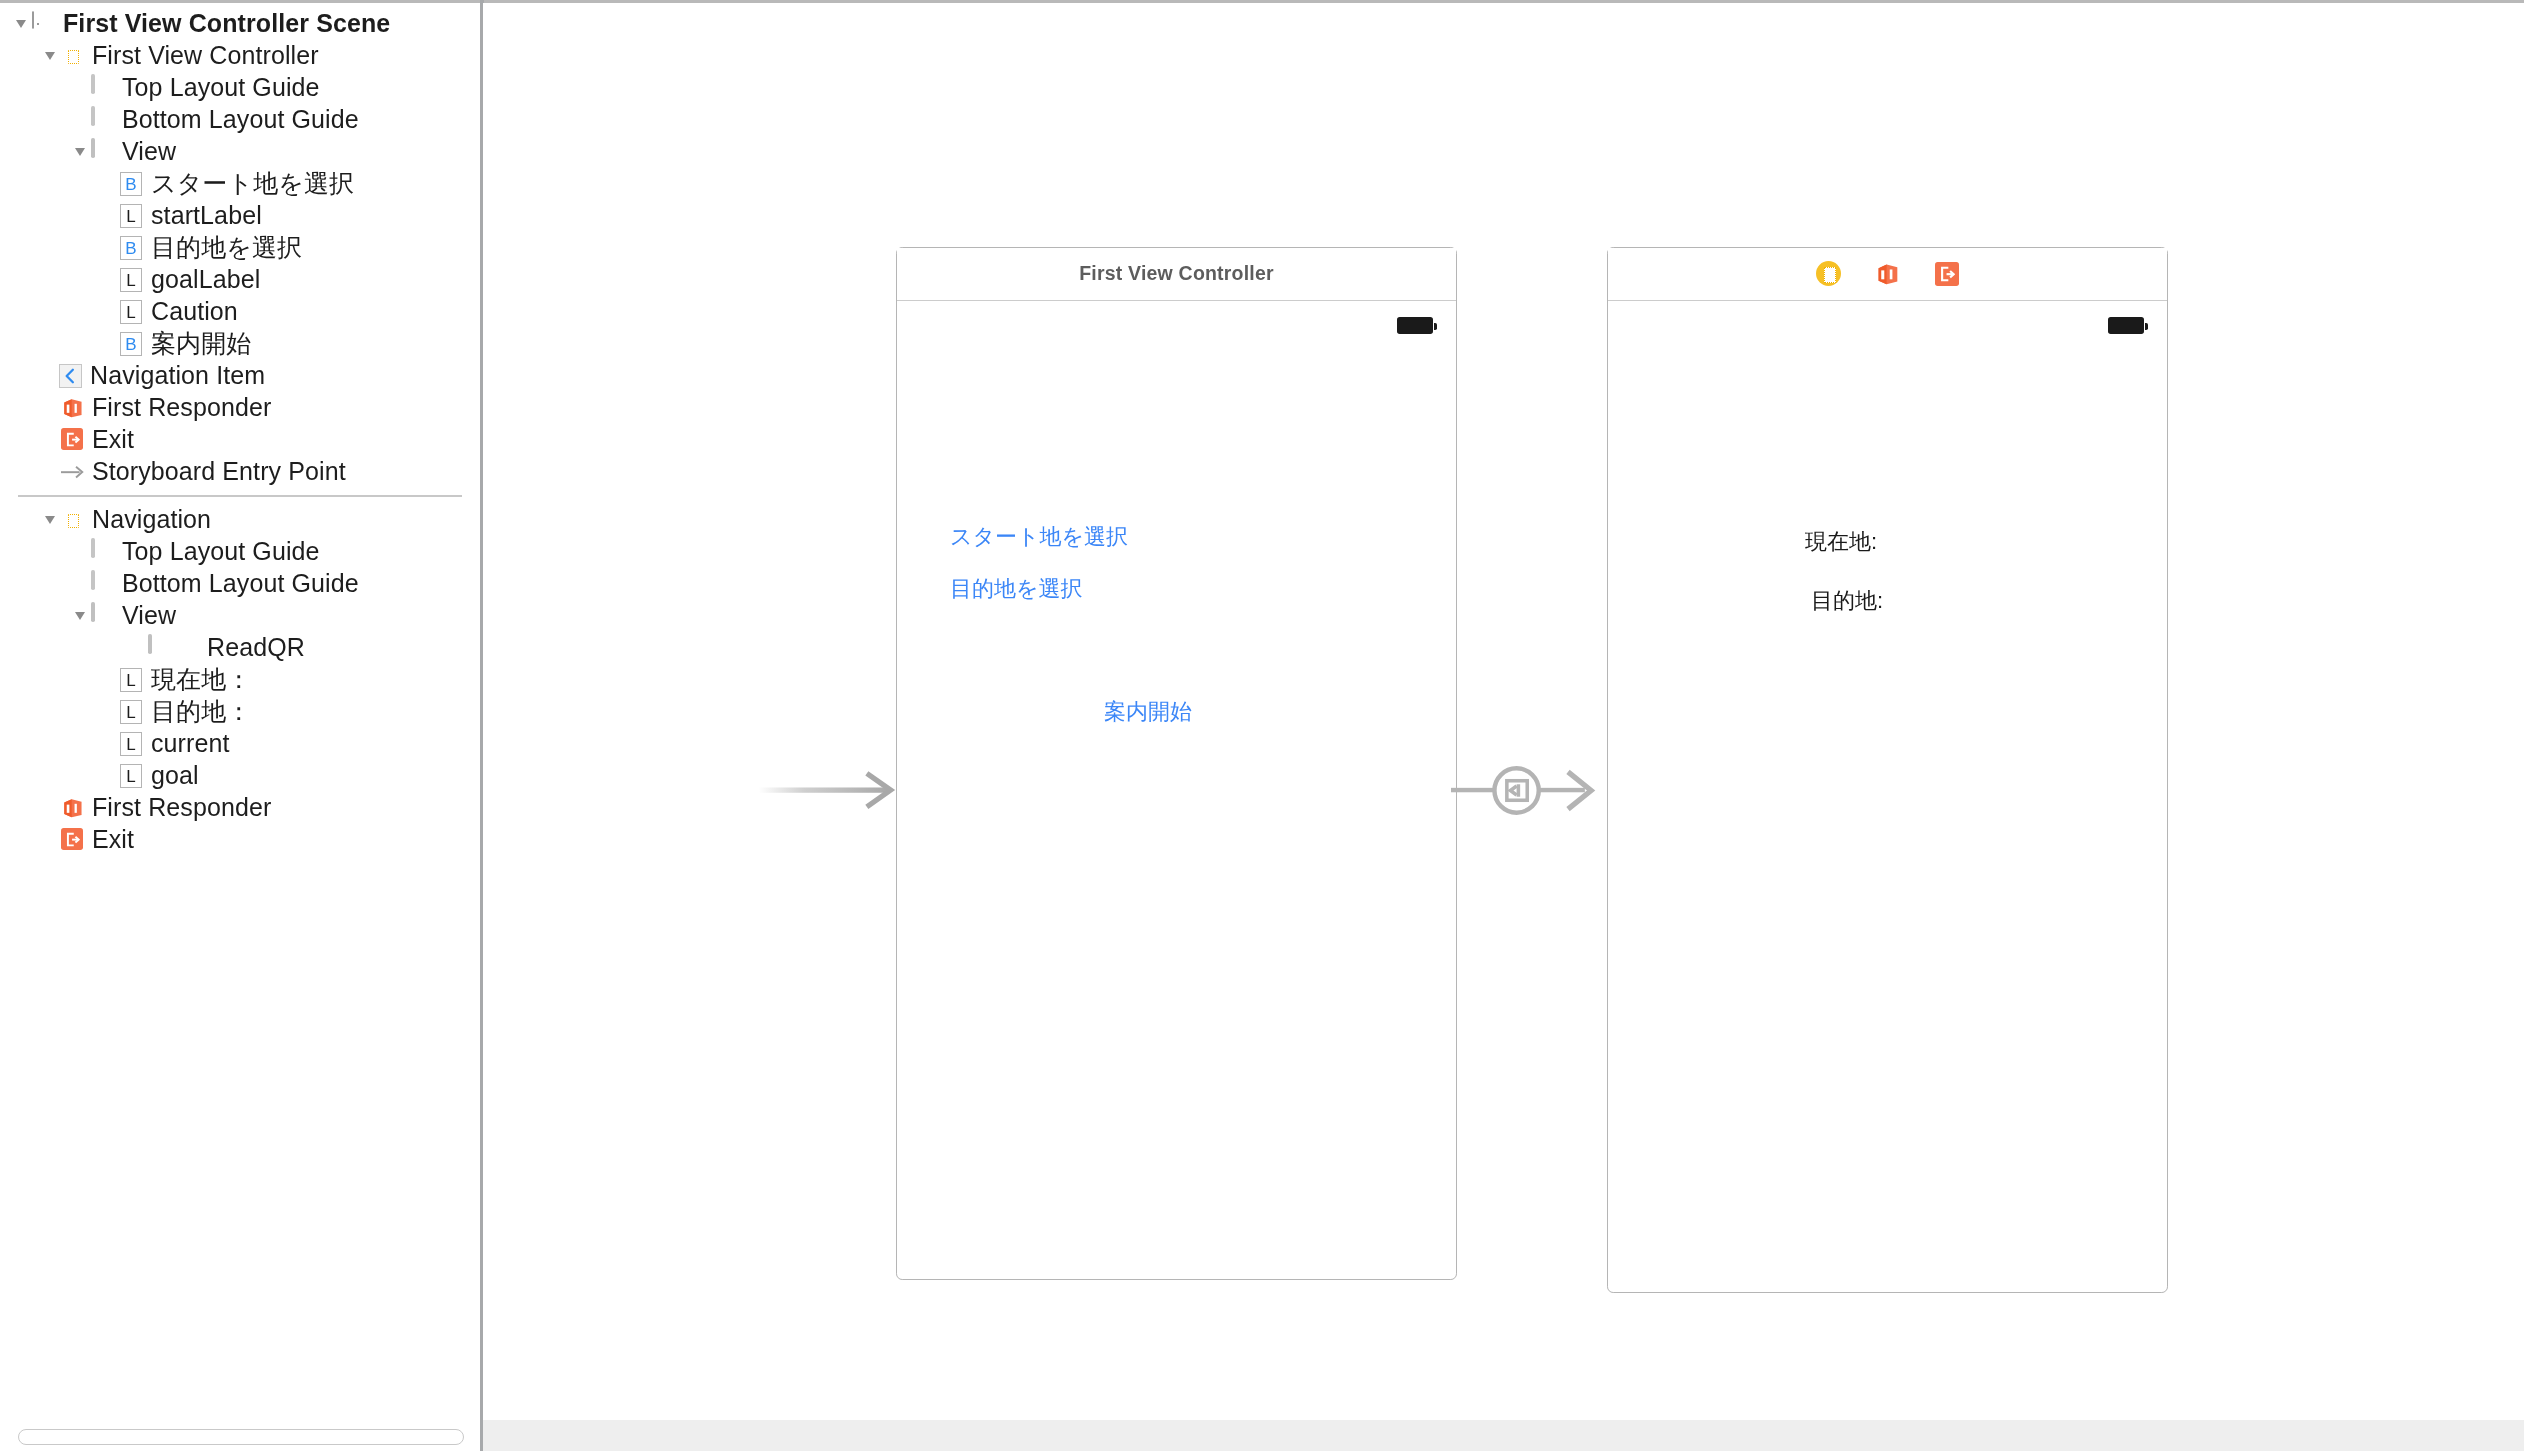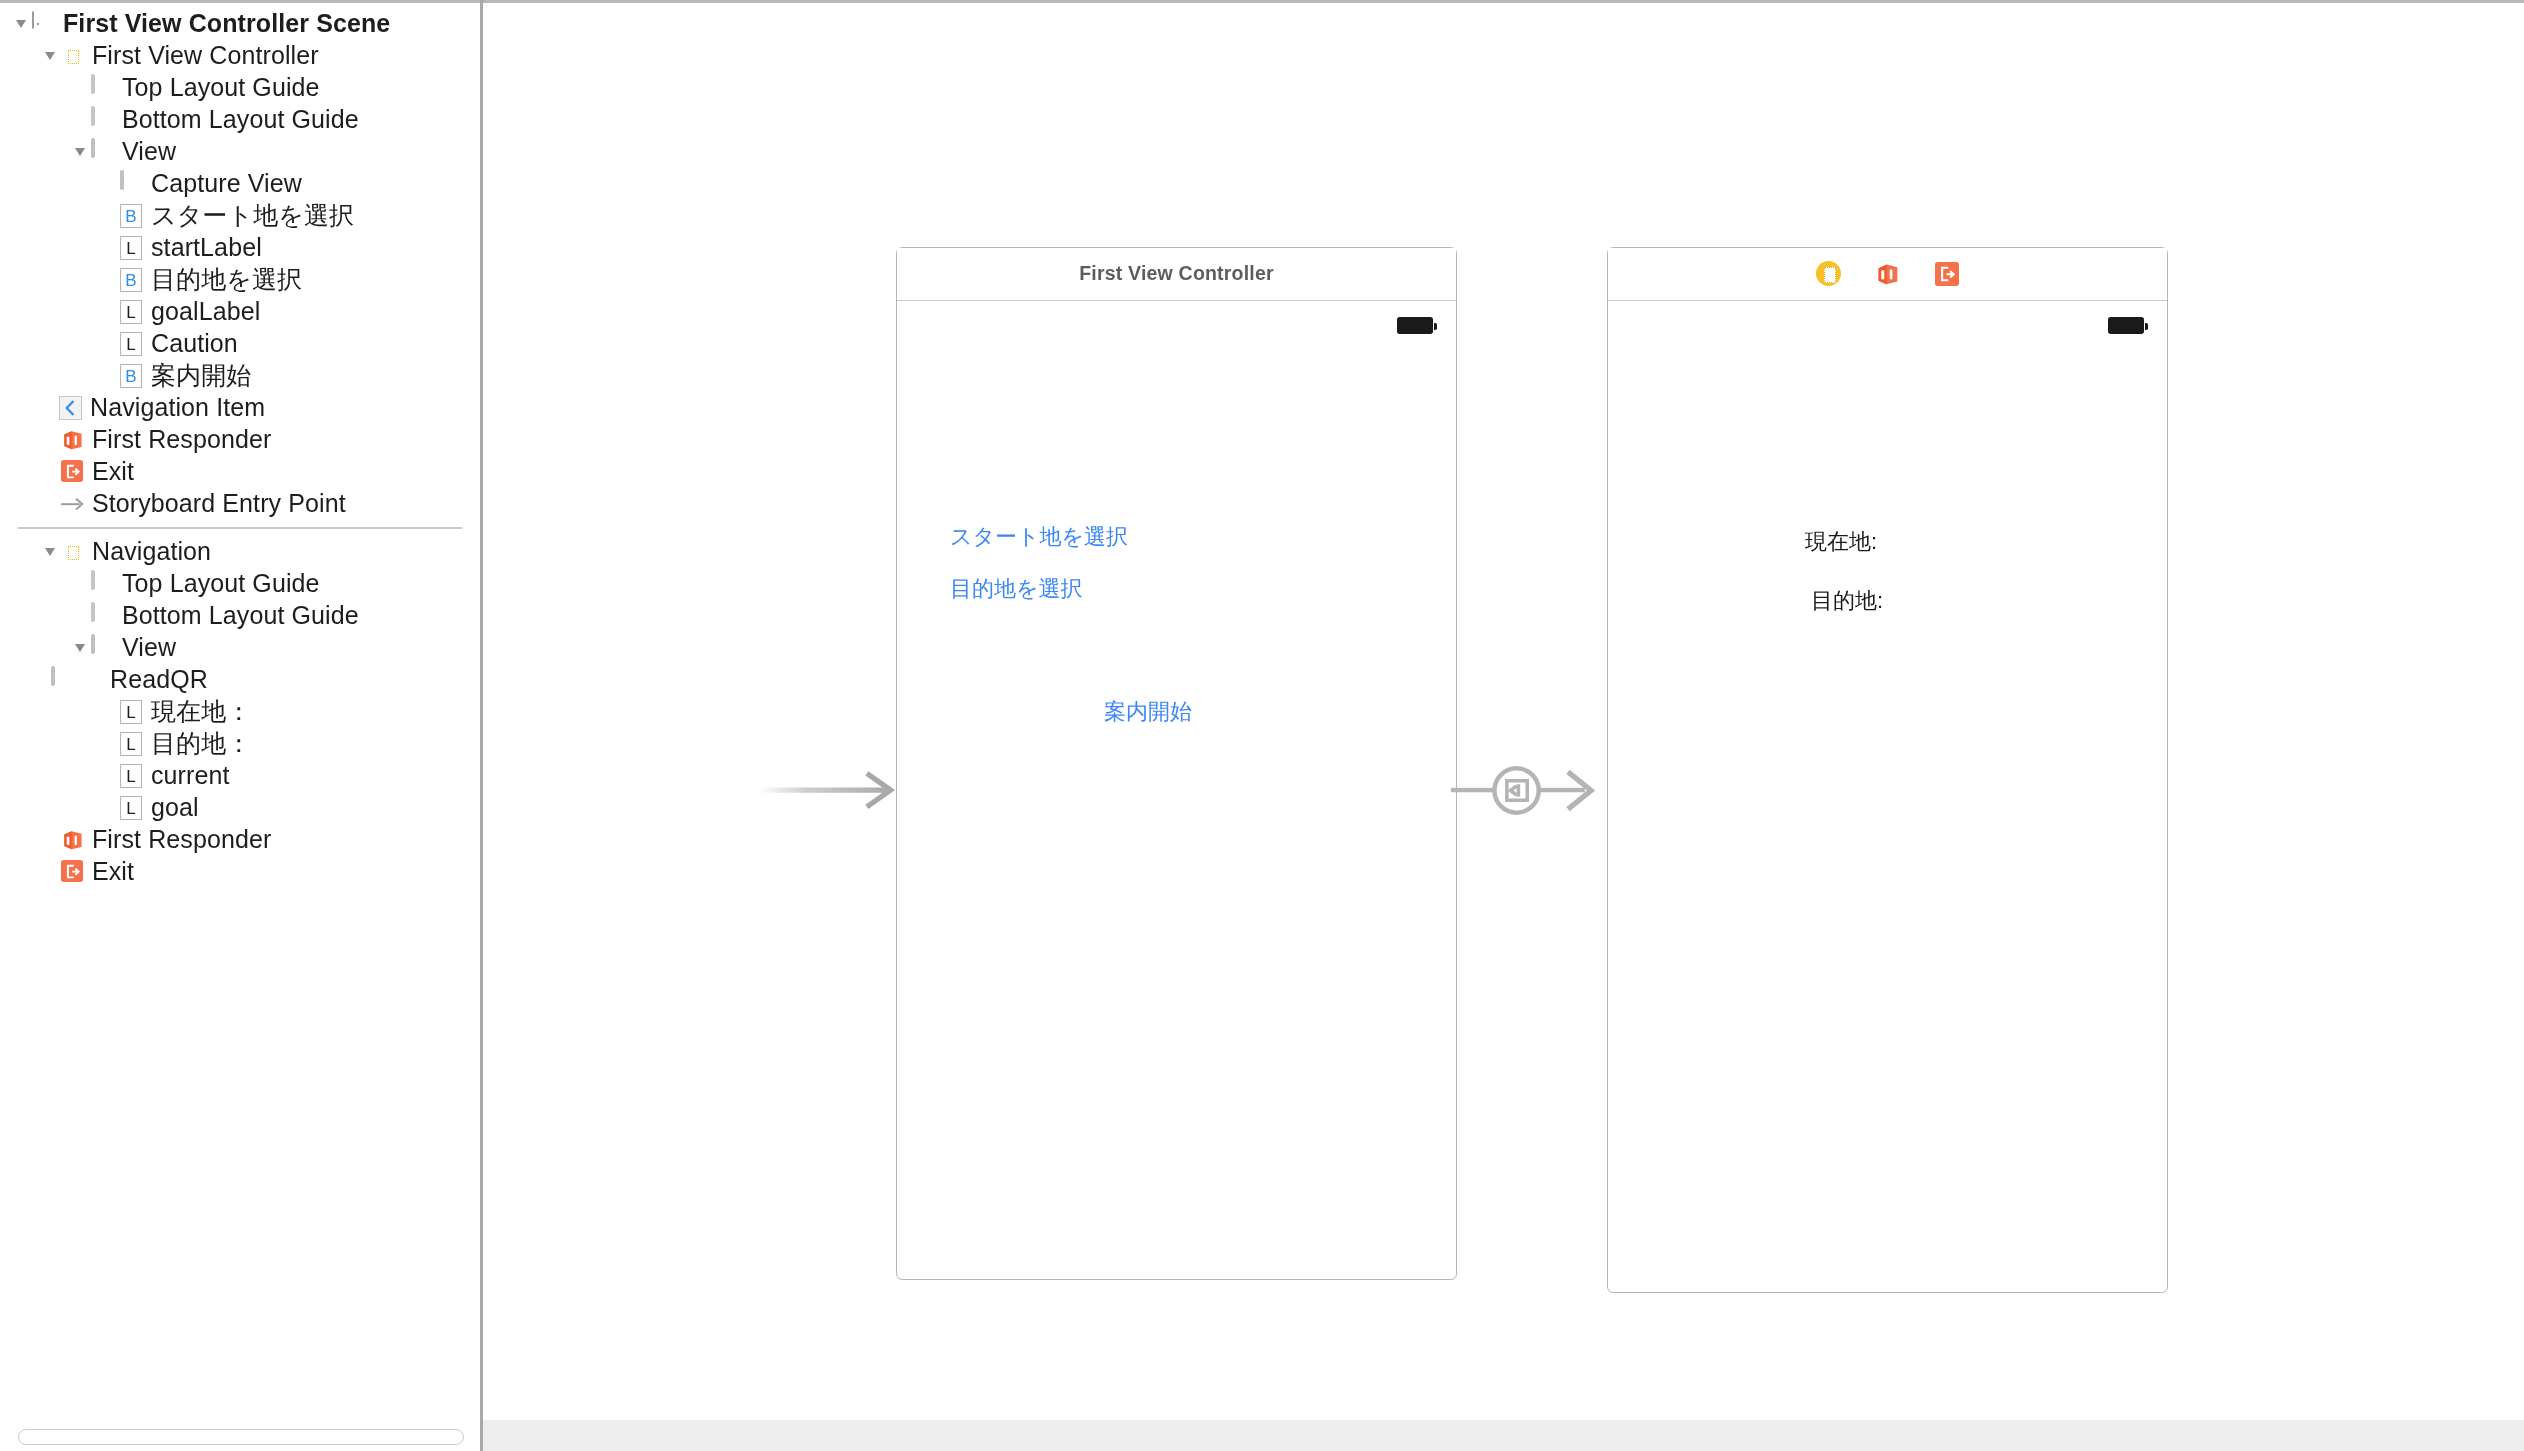--- a/index.html
+++ b/index.html
@@ -312,25 +312,20 @@
         </div>
         <div class="row" style="padding-left: 68px;">
           <span class="tri">
             <i></i>
           </span>
           <span class="ibox"><span class="ic-view"></span></span>
           <span class="row-label">View</span>
         </div>
         <div class="row" style="padding-left: 97px;">
           <span class="tri empty"></span>
-          <span class="ibox"><span class="ic-view"></span></span>
-          <span class="row-label">Capture View</span>
-        </div>
-        <div class="row" style="padding-left: 97px;">
-          <span class="tri empty"></span>
           <span class="ibox">
             <span class="ic-letter b">B</span>
           </span>
           <span class="row-label">スタート地を選択</span>
         </div>
         <div class="row" style="padding-left: 97px;">
           <span class="tri empty"></span>
           <span class="ibox">
             <span class="ic-letter l">L</span>
           </span>
@@ -428,21 +423,21 @@
           <span class="ibox"><span class="ic-guide bottom"></span></span>
           <span class="row-label">Bottom Layout Guide</span>
         </div>
         <div class="row" style="padding-left: 68px;">
           <span class="tri">
             <i></i>
           </span>
           <span class="ibox"><span class="ic-view"></span></span>
           <span class="row-label">View</span>
         </div>
-        <div class="row" style=" gap: 28px;">
+        <div class="row" style="padding-left: 97px; gap: 28px;">
           <span class="tri empty"></span>
           <span class="ibox"><span class="ic-view"></span></span>
           <span class="row-label">ReadQR</span>
         </div>
         <div class="row" style="padding-left: 97px;">
           <span class="tri empty"></span>
           <span class="ibox">
             <span class="ic-letter l">L</span>
           </span>
           <span class="row-label">現在地：</span>

